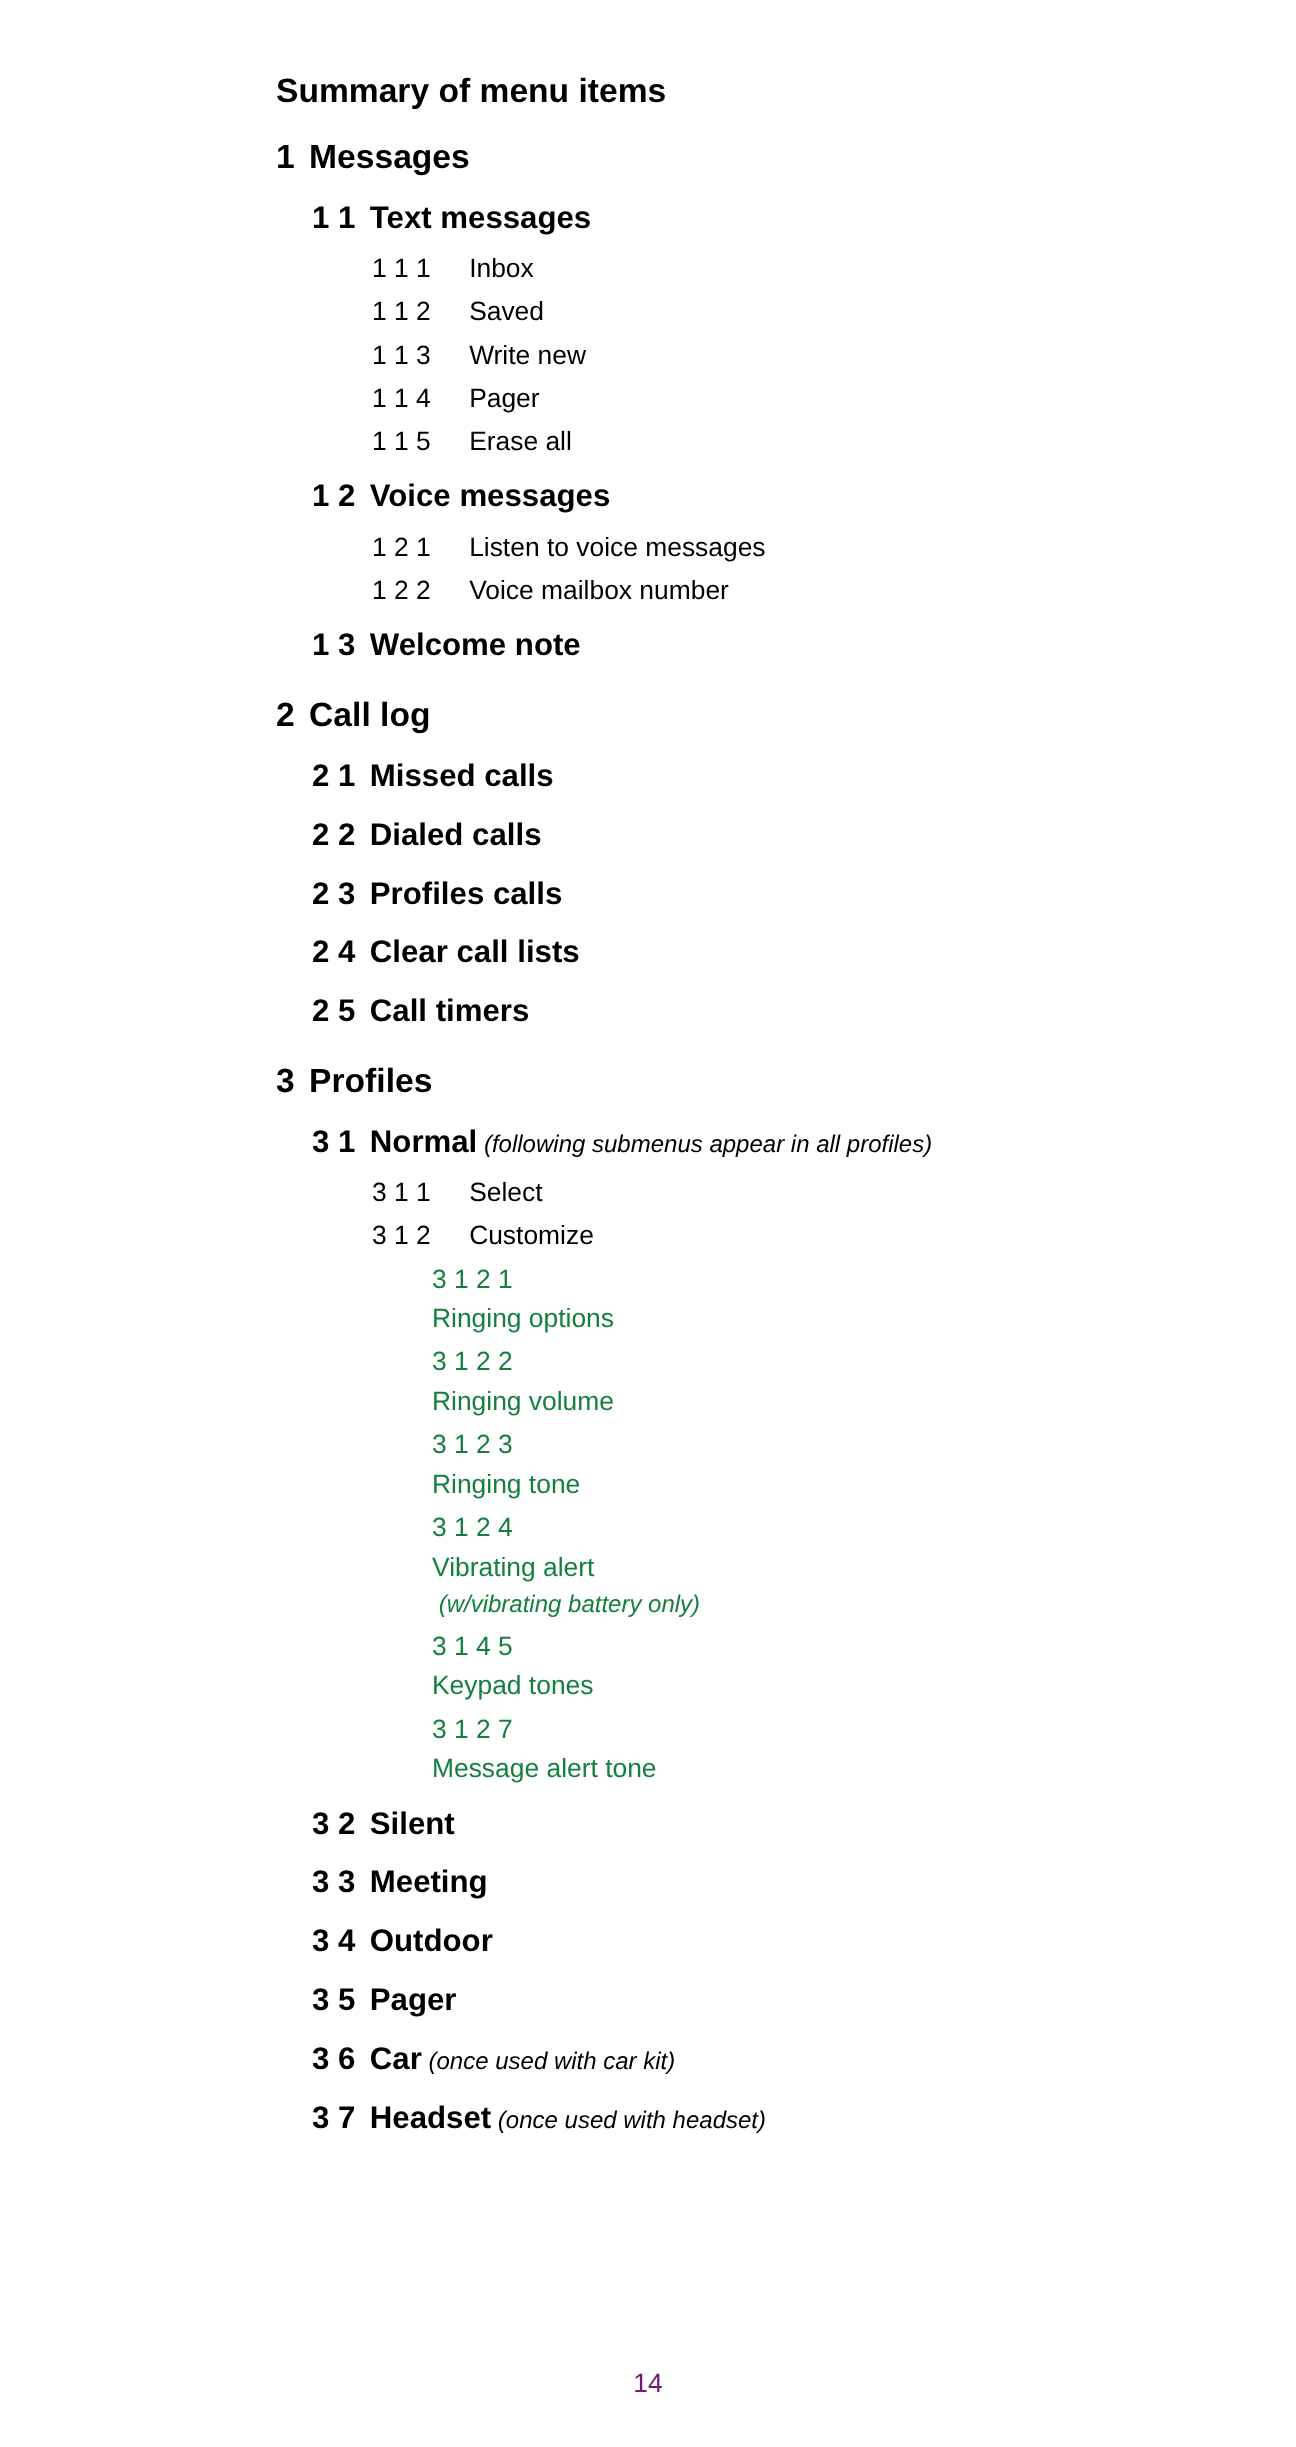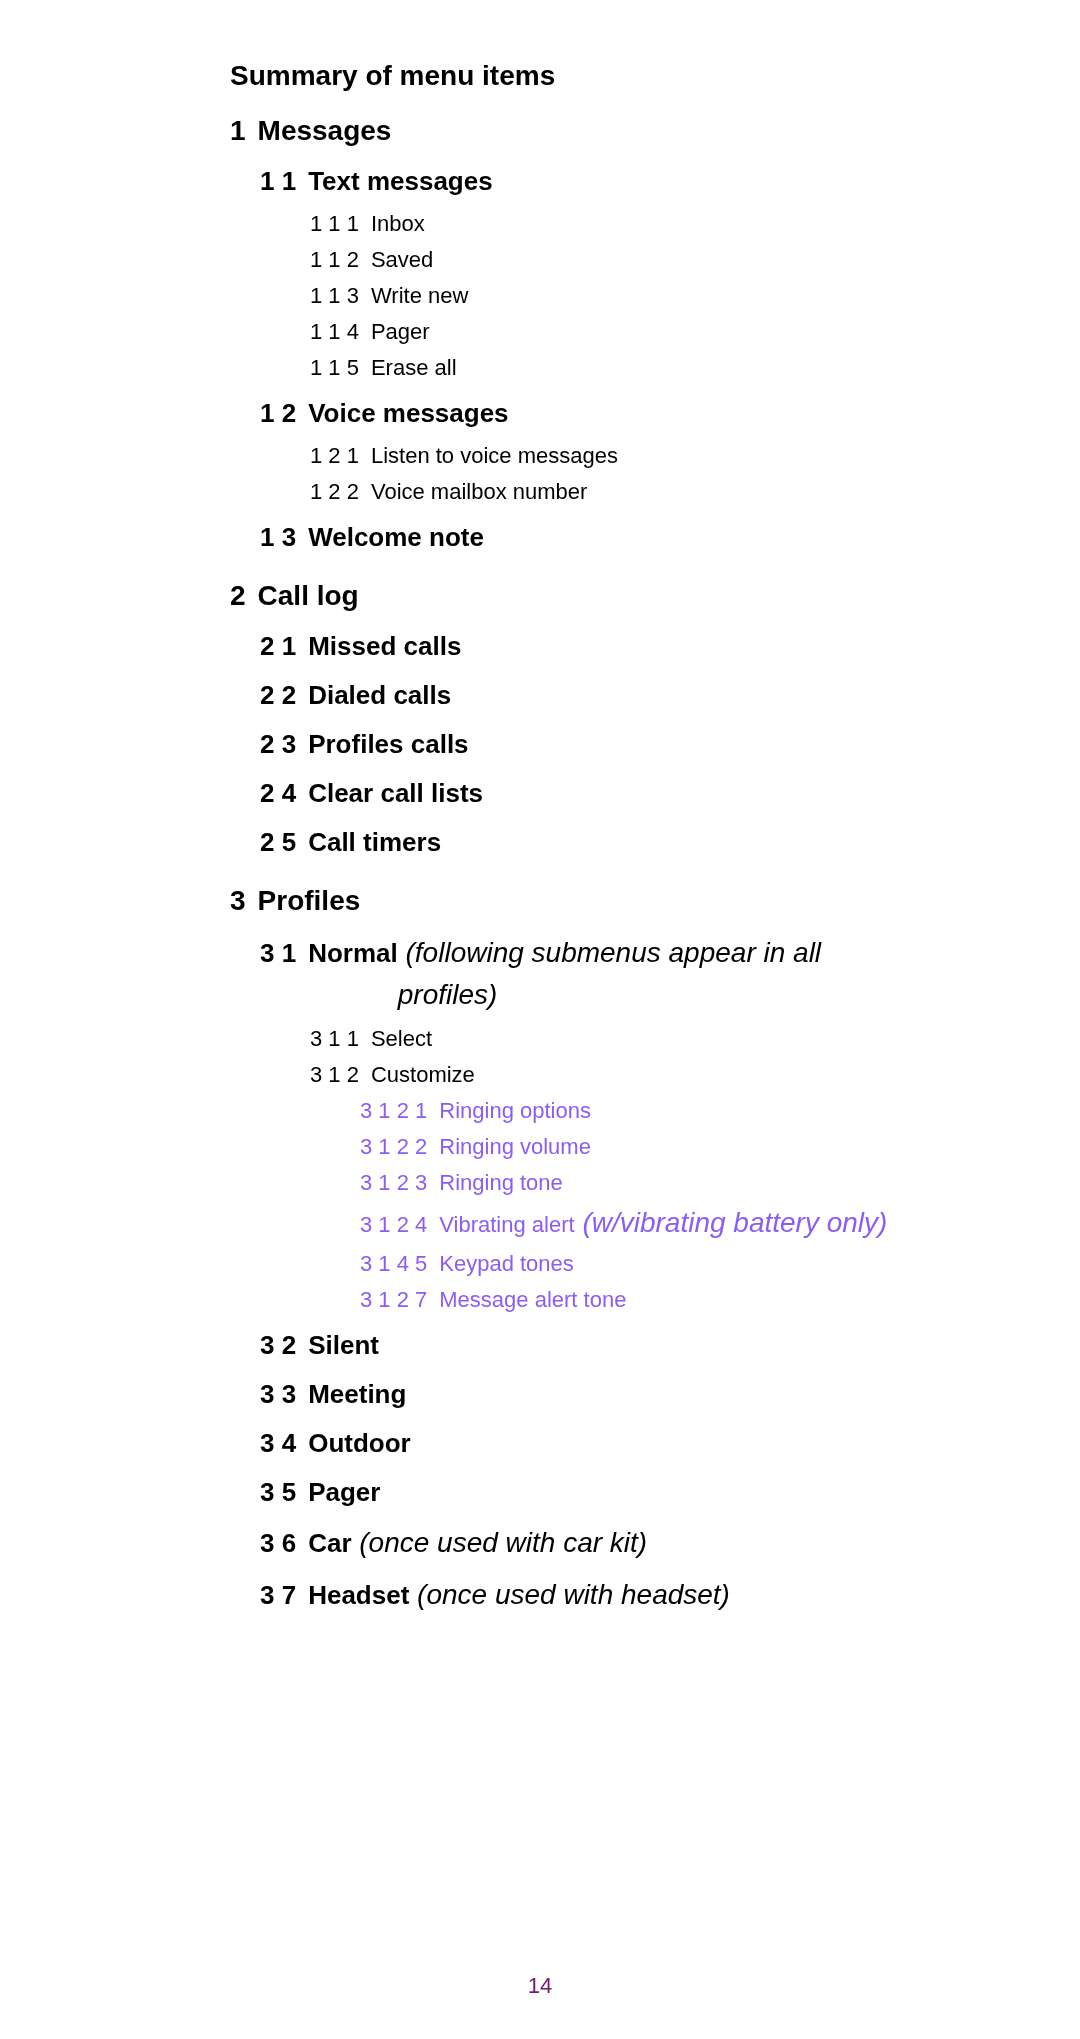--- a/index.html
+++ b/index.html
@@ -51,30 +51,32 @@
     }
 
     
     .level3 {
       font-size: 22px;
       font-weight: normal;
       margin-top: 3px;
       margin-bottom: 3px;
       color: #000;
       padding-left: 80px;
+      gap: 20px;
     }
 
     
     .level4 {
       font-size: 22px;
       font-weight: normal;
       margin-top: 3px;
       margin-bottom: 3px;
-      color: #8b5cf6;
+      color: #15803d;
       padding-left: 130px;
+      flex-direction: column;
     }
 
     .item-row {
       display: flex;
       align-items: baseline;
       line-height: 1.5;
     }
 
     .item-number {
       font-weight: bold;
@@ -94,21 +96,21 @@
       font-weight: normal;
     }
 
     .item-label {
       font-weight: inherit;
     }
 
     .italic-note {
       font-style: italic;
       font-weight: normal;
-      font-size: 28px;
+      font-size: 20px;
     }
 
     .page-number {
       text-align: center;
       font-size: 22px;
       color: #701a75;
       padding: 20px 0 40px 0;
       width: 780px;
     }
   </style>

